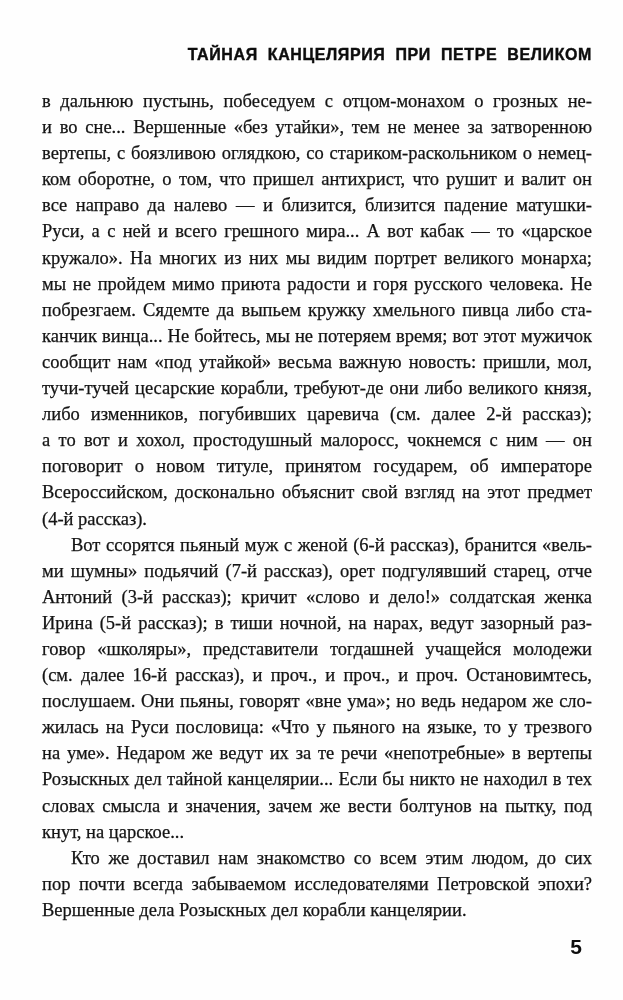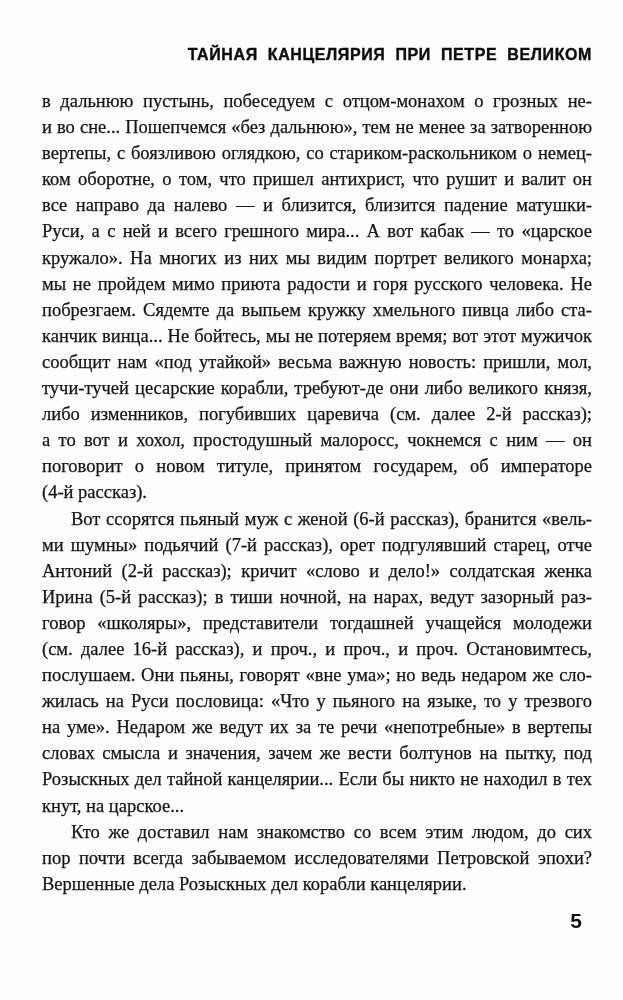--- a/index.html
+++ b/index.html
@@ -65,48 +65,49 @@
 </style>
 </head>
 <body>
 
 <div class="page">
   <div class="running-header">ТАЙНАЯ КАНЦЕЛЯРИЯ ПРИ ПЕТРЕ ВЕЛИКОМ</div>
 
   <div class="body-text" id="paragraphs">
       <div class="paragraph">
         <div class="line">в дальнюю пустынь, побеседуем с отцом-монахом о грозных не-</div>
-        <div class="line">и во сне... Пошепчемся «без дальнюю», тем не менее за затворенною</div>
+        <div class="line">и во сне... Вершенные «без утайки», тем не менее за затворенною</div>
         <div class="line">вертепы, с боязливою оглядкою, со стариком-раскольником о немец-</div>
         <div class="line">ком оборотне, о том, что пришел антихрист, что рушит и валит он</div>
         <div class="line">все направо да налево — и близится, близится падение матушки-</div>
         <div class="line">Руси, а с ней и всего грешного мира... А вот кабак — то «царское</div>
         <div class="line">кружало». На многих из них мы видим портрет великого монарха;</div>
         <div class="line">мы не пройдем мимо приюта радости и горя русского человека. Не</div>
         <div class="line">побрезгаем. Сядемте да выпьем кружку хмельного пивца либо ста-</div>
         <div class="line">канчик винца... Не бойтесь, мы не потеряем время; вот этот мужичок</div>
         <div class="line">сообщит нам «под утайкой» весьма важную новость: пришли, мол,</div>
         <div class="line">тучи-тучей цесарские корабли, требуют-де они либо великого князя,</div>
         <div class="line">либо изменников, погубивших царевича (см. далее 2-й рассказ);</div>
         <div class="line">а то вот и хохол, простодушный малоросс, чокнемся с ним — он</div>
         <div class="line">поговорит о новом титуле, принятом государем, об императоре</div>
+        <div class="line">Всероссийском, досконально объяснит свой взгляд на этот предмет</div>
         <div class="line last">(4-й рассказ).</div>
       </div>
       <div class="paragraph">
         <div class="line indent">Вот ссорятся пьяный муж с женой (6-й рассказ), бранится «вель-</div>
         <div class="line">ми шумны» подьячий (7-й рассказ), орет подгулявший старец, отче</div>
-        <div class="line">Антоний (2-й рассказ); кричит «слово и дело!» солдатская женка</div>
+        <div class="line">Антоний (3-й рассказ); кричит «слово и дело!» солдатская женка</div>
         <div class="line">Ирина (5-й рассказ); в тиши ночной, на нарах, ведут зазорный раз-</div>
         <div class="line">говор «школяры», представители тогдашней учащейся молодежи</div>
         <div class="line">(см. далее 16-й рассказ), и проч., и проч., и проч. Остановимтесь,</div>
         <div class="line">послушаем. Они пьяны, говорят «вне ума»; но ведь недаром же сло-</div>
         <div class="line">жилась на Руси пословица: «Что у пьяного на языке, то у трезвого</div>
         <div class="line">на уме». Недаром же ведут их за те речи «непотребные» в вертепы</div>
+        <div class="line">Розыскных дел тайной канцелярии... Если бы никто не находил в тех</div>
         <div class="line">словах смысла и значения, зачем же вести болтунов на пытку, под</div>
-        <div class="line">Розыскных дел тайной канцелярии... Если бы никто не находил в тех</div>
         <div class="line last">кнут, на царское...</div>
       </div>
       <div class="paragraph">
         <div class="line indent">Кто же доставил нам знакомство со всем этим людом, до сих</div>
         <div class="line">пор почти всегда забываемом исследователями Петровской эпохи?</div>
         <div class="line last">Вершенные дела Розыскных дел корабли канцелярии.</div>
       </div>
     </div>
 
   <div class="page-number">5</div>

